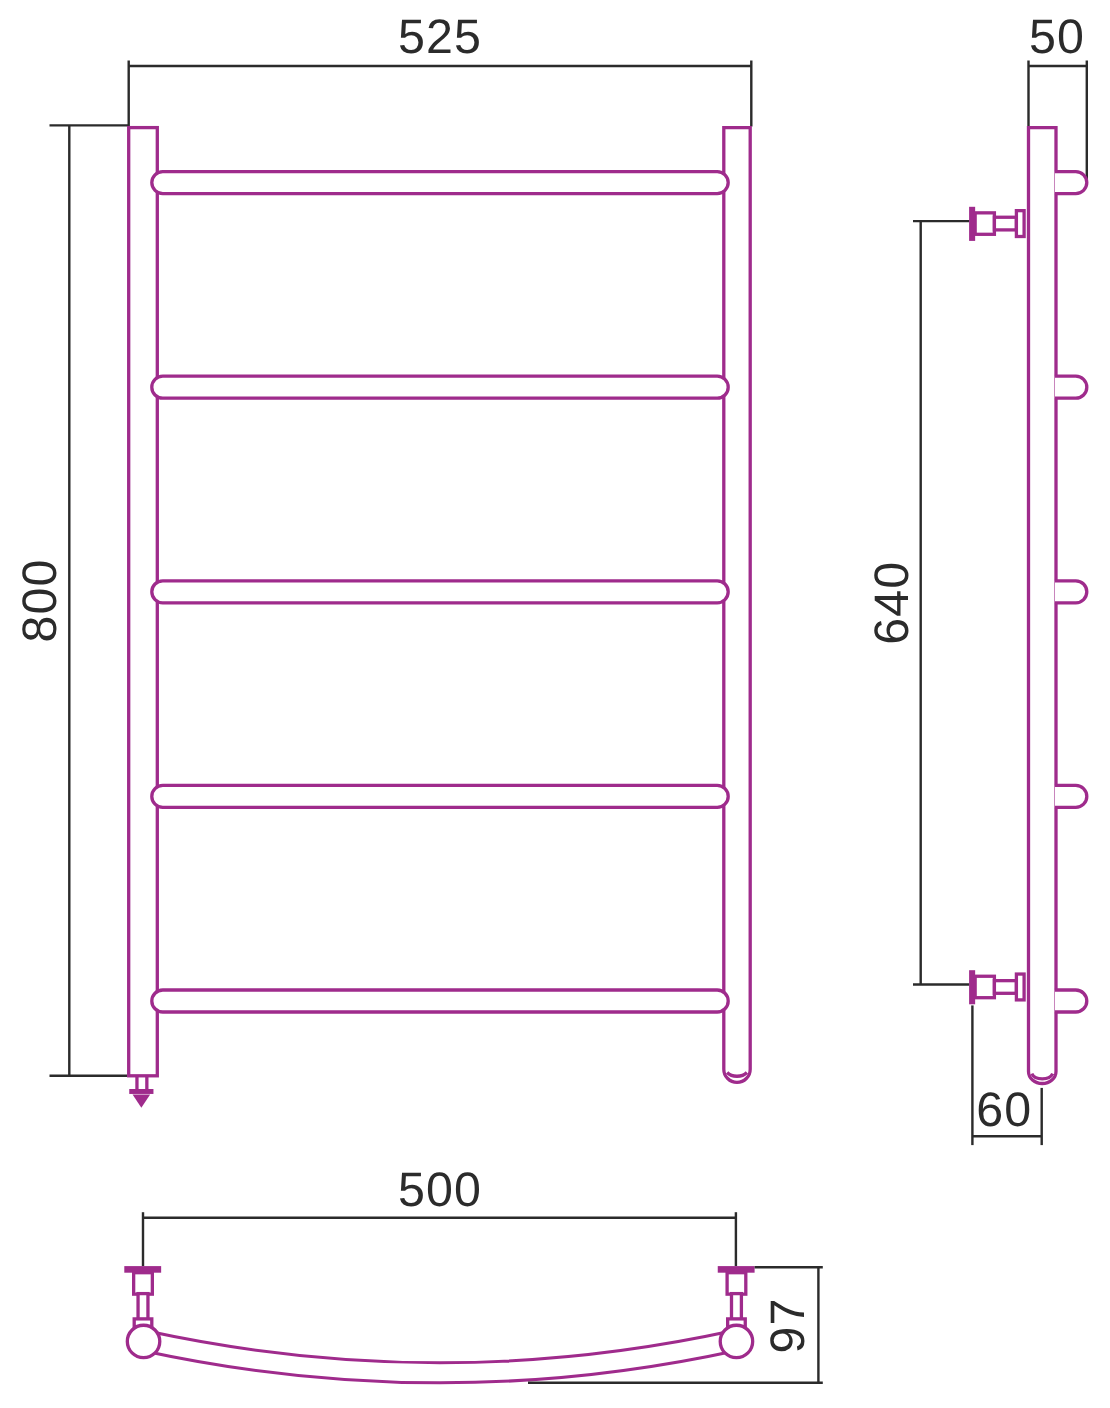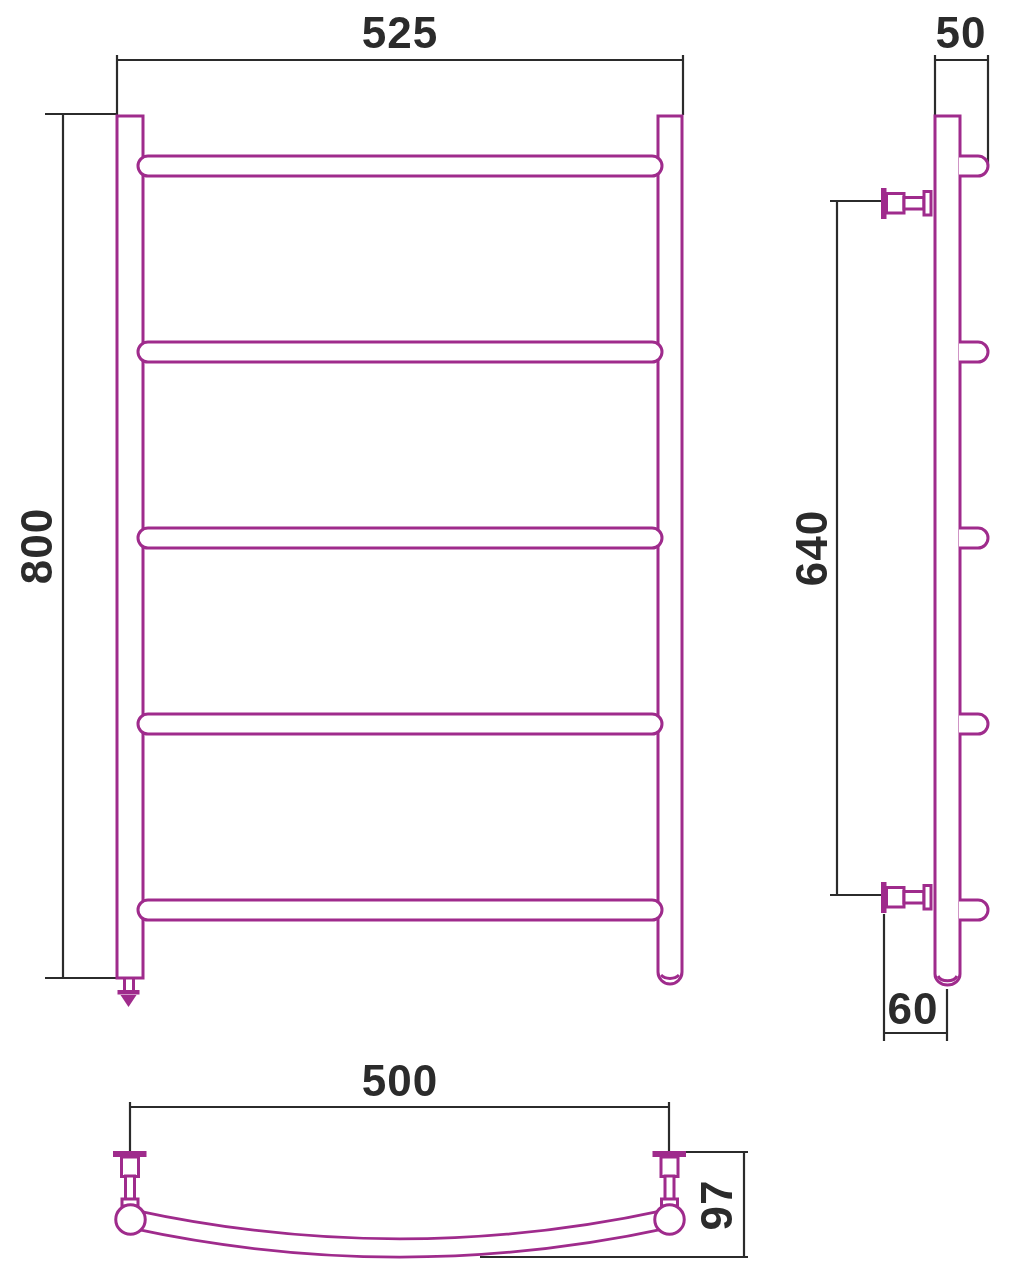--- a/index.html
+++ b/index.html
@@ -1,17 +1,17 @@
 <!DOCTYPE html>
 <html style="--c-product: #9F2B8C; --c-dimension: #2B2B2B; --c-background: #FFFFFF;"><head>
 <meta charset="utf-8">
 <style>
   html,body{margin:0;padding:0;}
   body{background:var(--c-background,#fff);}
-  .canvas{position:relative;width:1009px;height:1280px;background:var(--c-background,#fff);overflow:hidden;font-weight:bold;}
+  .canvas{position:relative;width:1009px;height:1280px;background:var(--c-background,#fff);overflow:hidden;}
   svg{display:block;}
   
   .pl{stroke:var(--c-product,#9F2B8C);stroke-width:3;fill:none;}
   .pw{stroke:var(--c-product,#9F2B8C);stroke-width:3;fill:#fff;}
   .pf{fill:var(--c-product,#9F2B8C);stroke:none;}
   
   .dl{stroke:var(--c-dimension,#2B2B2B);stroke-width:2.2;fill:none;}
   .dt{fill:var(--c-dimension,#2B2B2B);
       font-family:"Liberation Sans","DejaVu Sans",sans-serif;
       font-size:44px;letter-spacing:1px;text-anchor:middle;}

